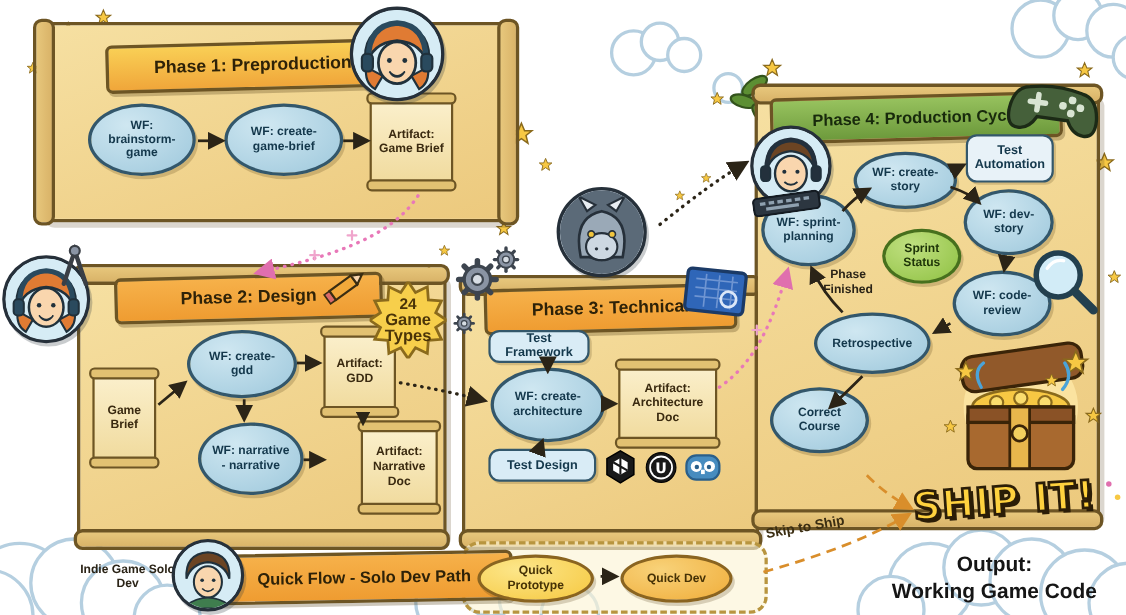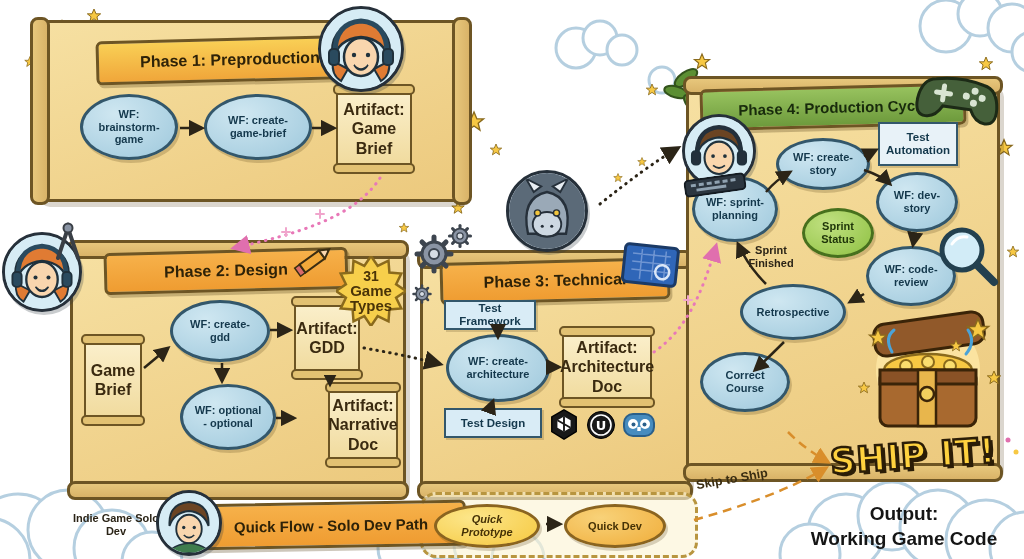--- a/index.html
+++ b/index.html
@@ -53,32 +53,32 @@
     box-shadow:2px 3px 0 rgba(80,60,20,.22);
   }
   .node.green{background:radial-gradient(ellipse at 35% 28%,#c0e080,#8fc143);border-color:#47701d;color:#1e3408;}
   .node.yellow{background:radial-gradient(ellipse at 35% 28%,#fce68a,#f6c83f);border-color:#8a6420;color:#463206;}
   .node.deeper{background:radial-gradient(ellipse at 35% 28%,#f8d279,#f0ad3a);border-color:#8a6420;color:#463206;}
 
   .artifact{
     display:flex;align-items:center;justify-content:center;text-align:center;
     background:linear-gradient(#fbf0cd,#f0da9c);
     border:2.5px solid #6d5524;border-radius:4px;
-    font-weight:bold;font-size:16px;line-height:1.2;color:#3a2a10;
+    font-weight:bold;font-size:11px;line-height:1.2;color:#3a2a10;
     padding:10px 4px;
   }
   .artifact::before,.artifact::after{
     content:"";position:absolute;left:-5px;right:-5px;height:7px;
     background:#e2c172;border:2px solid #6d5524;border-radius:5px;
   }
   .artifact::before{top:-6px;} .artifact::after{bottom:-6px;}
 
   .rectnode{
     display:flex;align-items:center;justify-content:center;text-align:center;
-    background:#d9ecf6;border:2.5px solid #33576b;border-radius:0;
+    background:#d9ecf6;border:2.5px solid #33576b;border-radius:10px;
     font-weight:bold;font-size:11.5px;line-height:1.1;color:#14384c;
     padding:2px 6px;
     box-shadow:2px 2px 0 rgba(80,60,20,.2);
   }
 
   .label{font-weight:bold;color:#2b2417;text-align:center;line-height:1.2;}
 
   .avatar{
     position:absolute;z-index:7;border-radius:50%;
     border:3px solid #26303a;background:#d6ecf5;overflow:hidden;
@@ -202,29 +202,29 @@
     <span>Quick Flow - Solo Dev Path</span>
   </div>
 
   <div class="node" style="left:80px;top:94px;width:98px;height:66px;">WF: brainstorm-game</div>
   <div class="node" style="left:204px;top:94px;width:108px;height:66px;">WF: create-game-brief</div>
   <div class="artifact" style="left:336px;top:88px;width:76px;height:82px;">Artifact: Game Brief</div>
 
   <div class="artifact" style="left:84px;top:338px;width:58px;height:84px;">Game Brief</div>
   <div class="node" style="left:170px;top:300px;width:100px;height:62px;">WF: create-gdd</div>
   <div class="artifact" style="left:294px;top:300px;width:66px;height:76px;">Artifact: GDD</div>
-  <div class="node" style="left:180px;top:384px;width:96px;height:66px;">WF: optional - optional</div>
+  <div class="node" style="left:180px;top:384px;width:96px;height:66px;">WF: narrative - narrative</div>
   <div class="artifact" style="left:296px;top:386px;width:70px;height:78px;margin-left:32px;">Artifact: Narrative Doc</div>
 
   <div class="badge" style="left:336px;top:256px;width:70px;height:70px;">
     <svg viewBox="0 0 70 70" style="position:absolute;inset:0;">
       <polygon points="70,35 60.1,41.7 65.3,52.5 53.4,53.4 52.5,65.3 41.7,60.1 35,70 28.3,60.1 17.5,65.3 16.6,53.4 4.7,52.5 9.9,41.7 0,35 9.9,28.3 4.7,17.5 16.6,16.6 17.5,4.7 28.3,9.9 35,0 41.7,9.9 52.5,4.7 53.4,16.6 65.3,17.5 60.1,28.3" fill="#f7cf4b" stroke="#8a6a1c" stroke-width="2.5"></polygon>
     </svg>
     <div class="badge-text">
-      <span class="big">31</span>
+      <span class="big">24</span>
       <span class="small">Game</span>
       <span class="small">Types</span>
     </div>
   </div>
 
   <div class="rectnode" style="left:444px;top:300px;width:92px;height:30px;">Test Framework</div>
   <div class="node" style="left:446px;top:334px;width:104px;height:68px;">WF: create-architecture</div>
   <div class="artifact" style="left:562px;top:330px;width:90px;height:74px;">Artifact: Architecture Doc</div>
   <div class="rectnode" style="left:444px;top:408px;width:98px;height:30px;">Test Design</div>
 
@@ -252,26 +252,26 @@
         <rect x="15.3" y="19" width="3.4" height="4" fill="#ffffff"></rect>
       </svg>
   </span>
 
   <div class="node" style="left:776px;top:138px;width:94px;height:52px;">WF: create-story</div>
   <div class="rectnode" style="left:878px;top:122px;width:80px;height:44px;background:#e8f2f8;">Test Automation</div>
   <div class="node" style="left:692px;top:176px;width:86px;height:66px;">WF: sprint-planning</div>
   <div class="node" style="left:876px;top:172px;width:82px;height:60px;">WF: dev-story</div>
   <div class="node green" style="left:802px;top:208px;width:72px;height:50px;">Sprint Status</div>
   <div class="node" style="left:866px;top:246px;width:90px;height:60px;">WF: code-review</div>
-  <div class="label" style="left:738px;top:244px;width:66px;font-size:11px;z-index:4;position:absolute;">Sprint Finished</div>
+  <div class="label" style="left:738px;top:244px;width:66px;font-size:11px;z-index:4;position:absolute;">Phase Finished</div>
   <div class="node" style="left:740px;top:284px;width:106px;height:56px;">Retrospective</div>
   <div class="node" style="left:700px;top:352px;width:90px;height:60px;">Correct Course</div>
 
   <div class="label" style="left:70px;top:512px;width:92px;font-size:11px;position:absolute;z-index:4;">Indie Game Solo Dev</div>
-  <div class="node yellow" style="left:434px;top:504px;width:106px;height:44px;font-style:italic;">Quick Prototype</div>
+  <div class="node yellow" style="left:434px;top:504px;width:106px;height:44px;">Quick Prototype</div>
   <div class="node deeper" style="left:564px;top:504px;width:102px;height:44px;">Quick Dev</div>
   <div class="label" style="left:692px;top:472px;width:80px;font-size:12.5px;position:absolute;z-index:5;transform:rotate(-10deg);color:#3a2d12;">Skip to Ship</div>
 
   <div class="ship" style="left:830px;top:436px;">SHIP IT!</div>
   <div class="caption" style="left:796px;top:502px;width:216px;">
     <div>Output:</div>
     <div>Working Game Code</div>
   </div>
 
   <svg class="layer arrow-layer">

